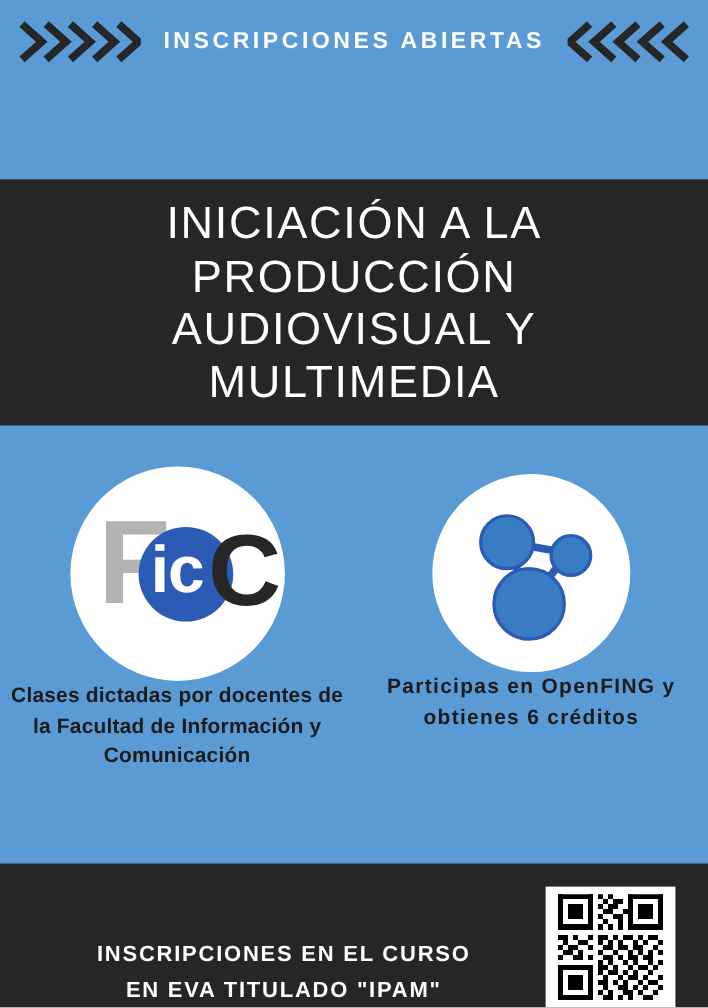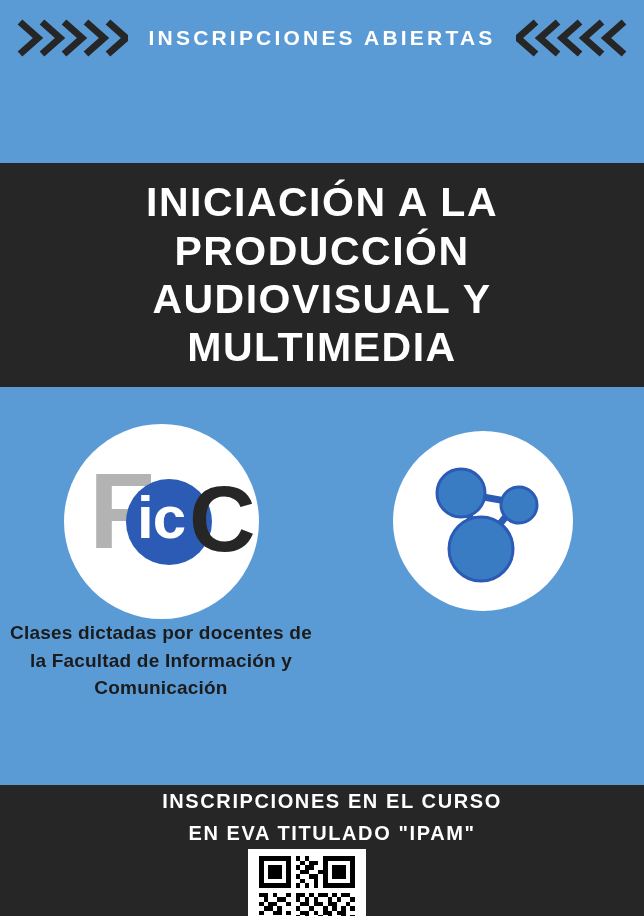--- a/index.html
+++ b/index.html
@@ -60,21 +60,21 @@
     width: 644px;
     height: 224px;
     background: #262626;
     display: flex;
     align-items: center;
     justify-content: center;
   }
   .main-title {
     color: #ffffff;
     font-size: 41px;
-    font-weight: bold;
+    font-weight: normal;
     letter-spacing: 1.5px;
     line-height: 1.18;
     text-align: center;
     padding: 0 24px;
     text-transform: uppercase;
   }
   
   .mid {
     position: absolute;
     left: 0; top: 387px;
@@ -167,22 +167,21 @@
     letter-spacing: 1.2px;
   }
   
   .bottom {
     position: absolute;
     left: 0; top: 785px;
     width: 644px;
     height: 131px;
     background: #262626;
     display: flex;
-    align-items: center;
-    flex-direction: column;
+    align-items: flex-end;
   }
   .bottom-text {
     flex: 1;
     color: #ffffff;
     font-size: 20px;
     font-weight: bold;
     letter-spacing: 1.6px;
     line-height: 1.6;
     text-align: center;
     padding-left: 20px;
@@ -258,20 +257,21 @@
       <div class="circle small">
         <svg width="140" height="140" viewBox="0 0 140 140" aria-hidden="true">
           <line x1="48" y1="42" x2="104" y2="52" stroke="#2b5bb5" stroke-width="7"></line>
           <line x1="48" y1="42" x2="68" y2="96" stroke="#2b5bb5" stroke-width="7"></line>
           <line x1="104" y1="52" x2="68" y2="96" stroke="#2b5bb5" stroke-width="7"></line>
           <circle cx="48" cy="42" r="24" fill="#3a7cc4" stroke="#2b5bb5" stroke-width="3"></circle>
           <circle cx="106" cy="54" r="18" fill="#3a7cc4" stroke="#2b5bb5" stroke-width="3"></circle>
           <circle cx="68" cy="98" r="32" fill="#3a7cc4" stroke="#2b5bb5" stroke-width="3"></circle>
         </svg>
       </div>
+      <div class="cap spaced">Participas en OpenFING y obtienes 6 créditos</div>
     </div>
 
   </div>
 
   <div class="bottom">
     <div class="bottom-text">
       <div>INSCRIPCIONES EN EL CURSO</div>
       <div>EN EVA TITULADO "IPAM"</div>
     </div>
     <div class="qr-wrap">

